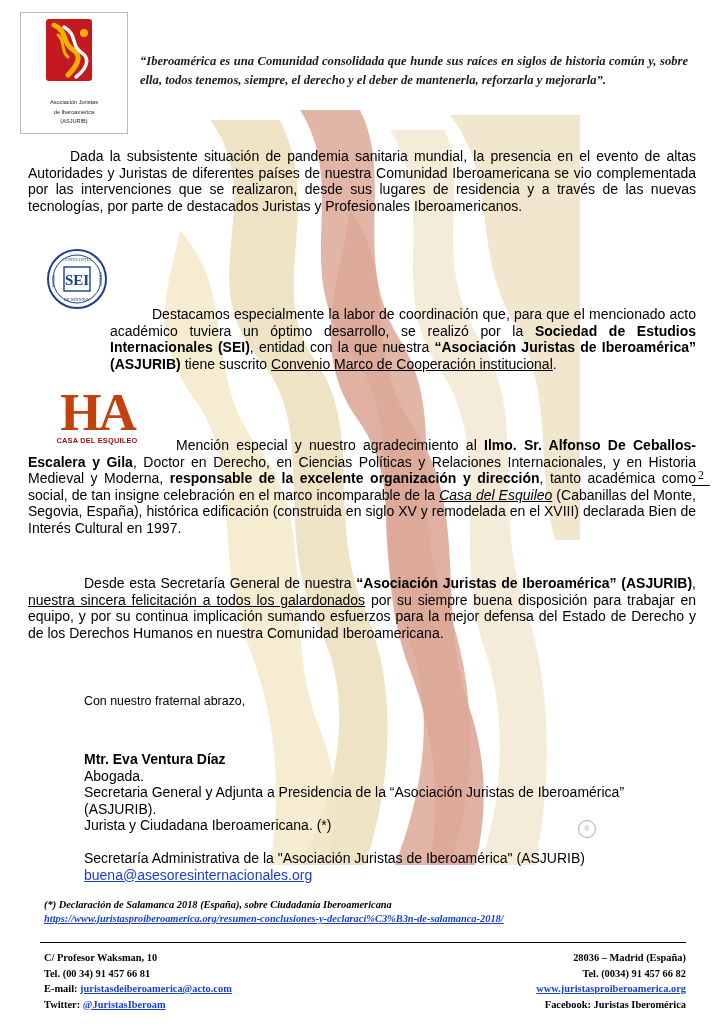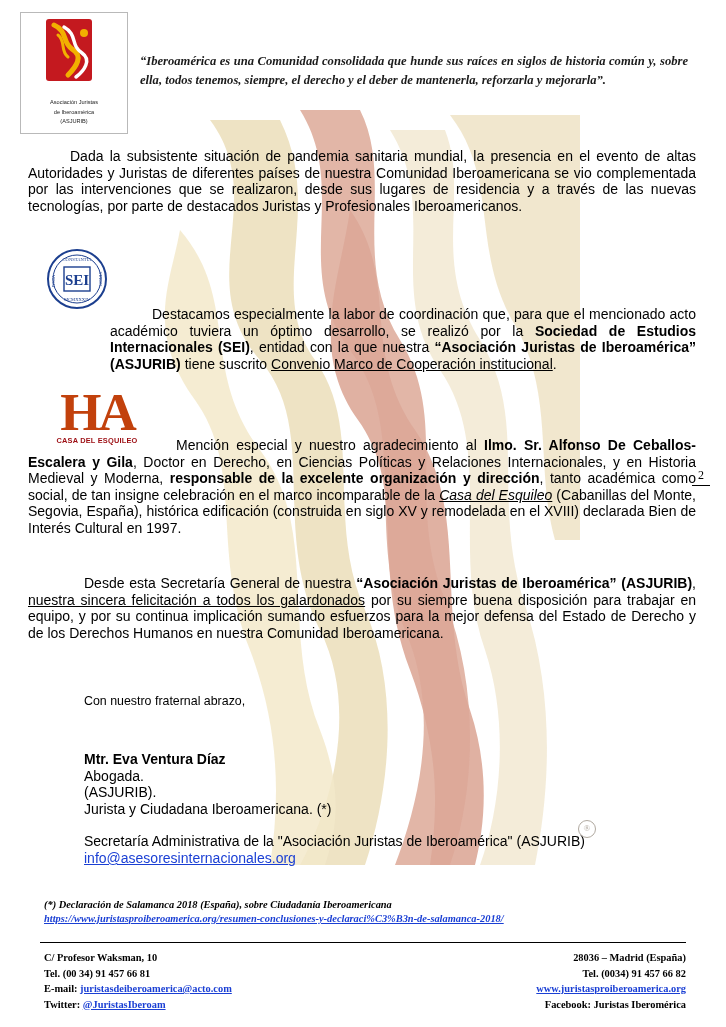--- a/index.html
+++ b/index.html
@@ -284,24 +284,25 @@
     <span class="rule"></span>
   </div>
 
   <div class="para" id="p4"><span>Desde esta Secretaría General de nuestra </span><b>“Asociación Juristas de Iberoamérica” (ASJURIB)</b><span>, </span><span class="u">nuestra sincera felicitación a todos los galardonados</span><span> por su siempre buena disposición para trabajar en equipo, y por su continua implicación sumando esfuerzos para la mejor defensa del Estado de Derecho y de los Derechos Humanos en nuestra Comunidad Iberoamericana.</span></div>
 
   <div class="para" id="p5">Con nuestro fraternal abrazo,</div>
 
   <div class="sig">
     <div class="name">Mtr. Eva Ventura Díaz</div>
     <div>Abogada.</div>
+    <div>Secretaria General y Adjunta a Presidencia de la “Asociación Juristas de Iberoamérica”</div>
     <div>(ASJURIB).</div>
     <div>Jurista y Ciudadana Iberoamericana. (*)</div>
     <div class="admin">Secretaría Administrativa de la "Asociación Juristas de Iberoamérica" (ASJURIB)</div>
-    <div><a class="mail" href="#">info@asesoresinternacionales.org</a></div>
+    <div><a class="mail" href="#">buena@asesoresinternacionales.org</a></div>
   </div>
 
   <div class="reg-mark">®</div>
 
   <div class="footnote">
     <div>(*) Declaración de Salamanca 2018 (España), sobre Ciudadanía Iberoamericana</div>
     <a href="#">https://www.juristasproiberoamerica.org/resumen-conclusiones-y-declaraci%C3%B3n-de-salamanca-2018/</a>
   </div>
 
   <div class="footer-rule"></div>

